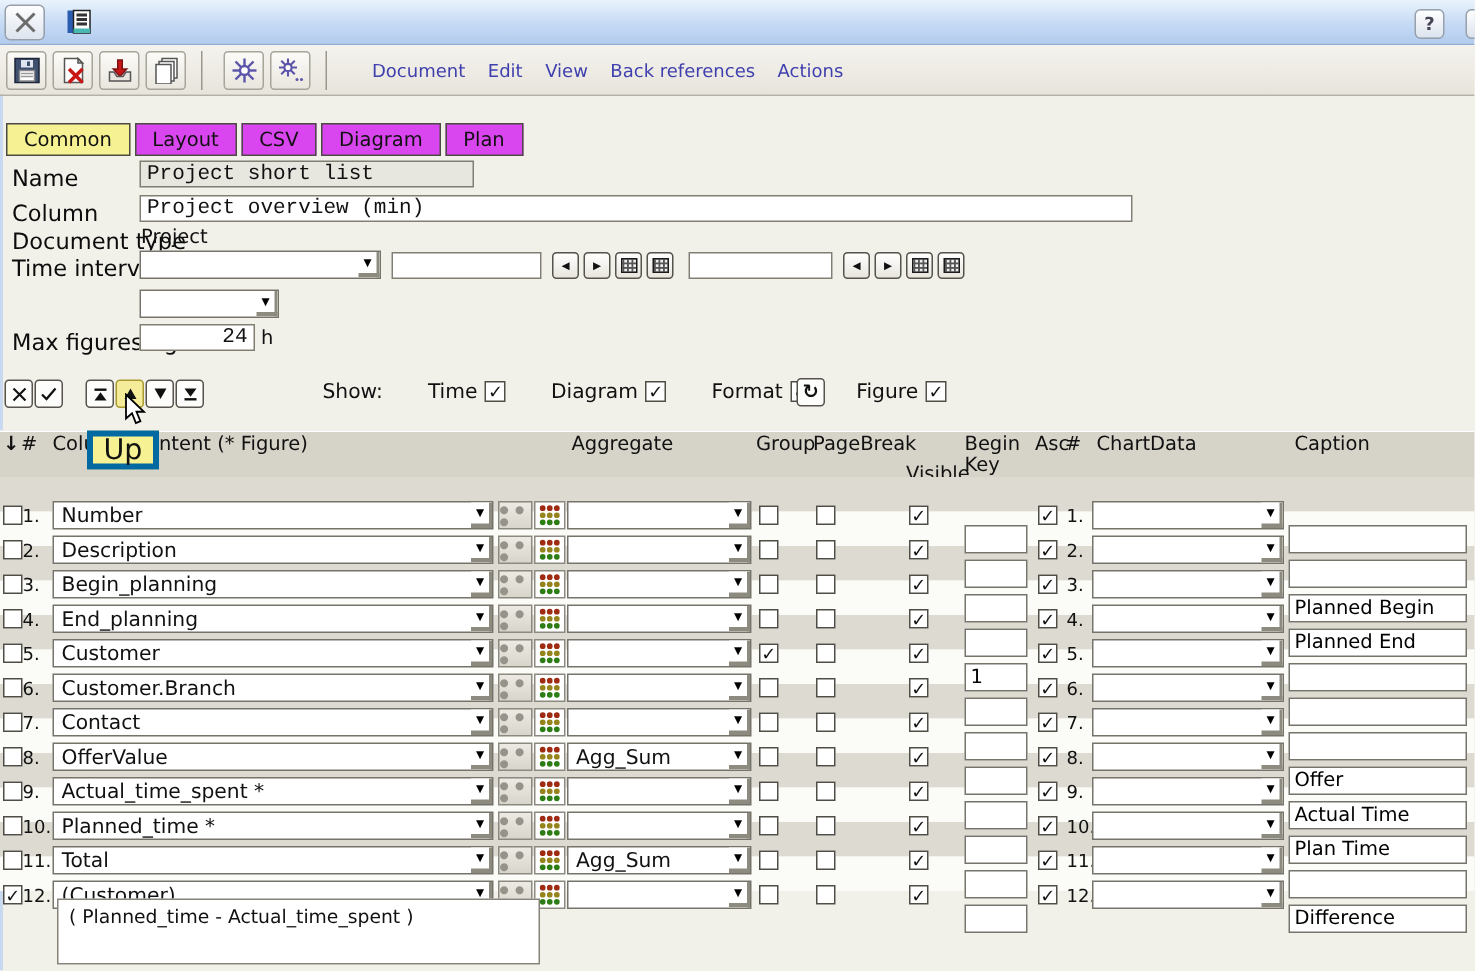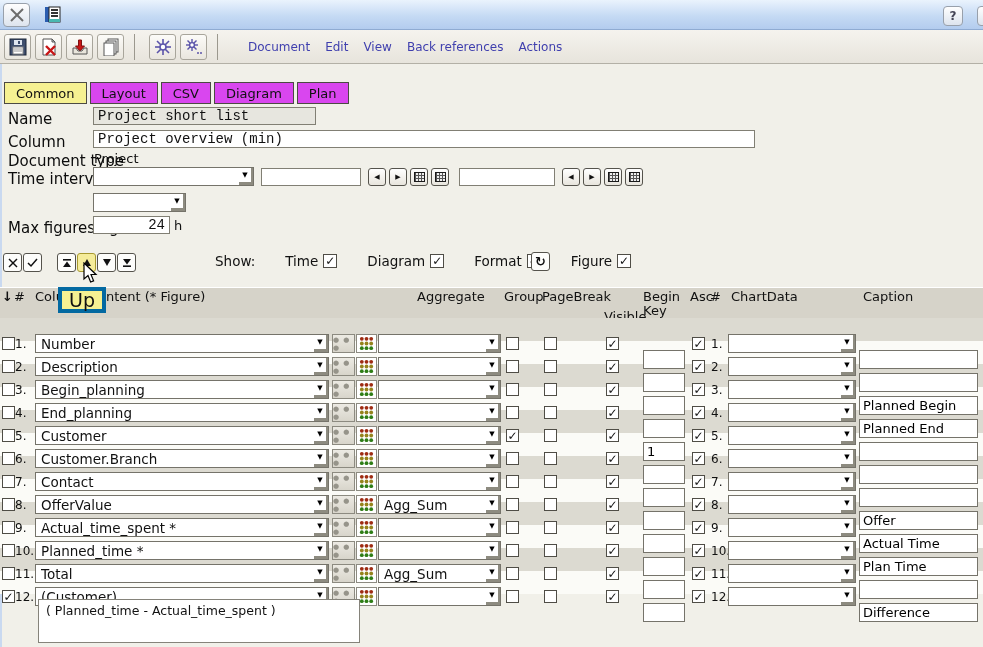--- a/index.html
+++ b/index.html
@@ -75,21 +75,21 @@
     font-size:13px; font-weight:bold; color:#111; }
 
   
   .tgrid { display:grid; grid-template-columns:14px 21px 297px 24px 22px 126px 38px 62px 39px 47px 20px 18px 131px minmax(0,1fr); align-items:center; }
   .thead { position:absolute; left:0; top:287px; width:983px; height:31px; background:#d6d3c9;
     border-top:1px solid #fff; align-items:start; }
   .thead .hc { font-size:13px; padding-top:2px; line-height:14px; white-space:nowrap; }
   .hc-sorticon { grid-column:1; font-size:14px; font-weight:bold; padding-left:2px; }
   .hc-hash { grid-column:2; }
   .hc-column { grid-column:3 / 6; }
-  .hc-agg { grid-column:6; padding-left:3px;margin-left:36px; }
+  .hc-agg { grid-column:6; padding-left:3px; }
   .hc-group { grid-column:7;text-align:center; }
   .hc-pb { grid-column:8; }
   .hc-vis { grid-column:9;margin-top:20px; }
   .hc-sort { grid-column:10; }
   .hc-asc { grid-column:11; }
   .hc-hash2 { grid-column:12; }
   .hc-chart { grid-column:13; padding-left:3px; }
   .hc-caption { grid-column:14; padding-left:4px; }
   .tbody { position:absolute; left:0; top:318px; width:983px; }
   .trow { height:23px; }

